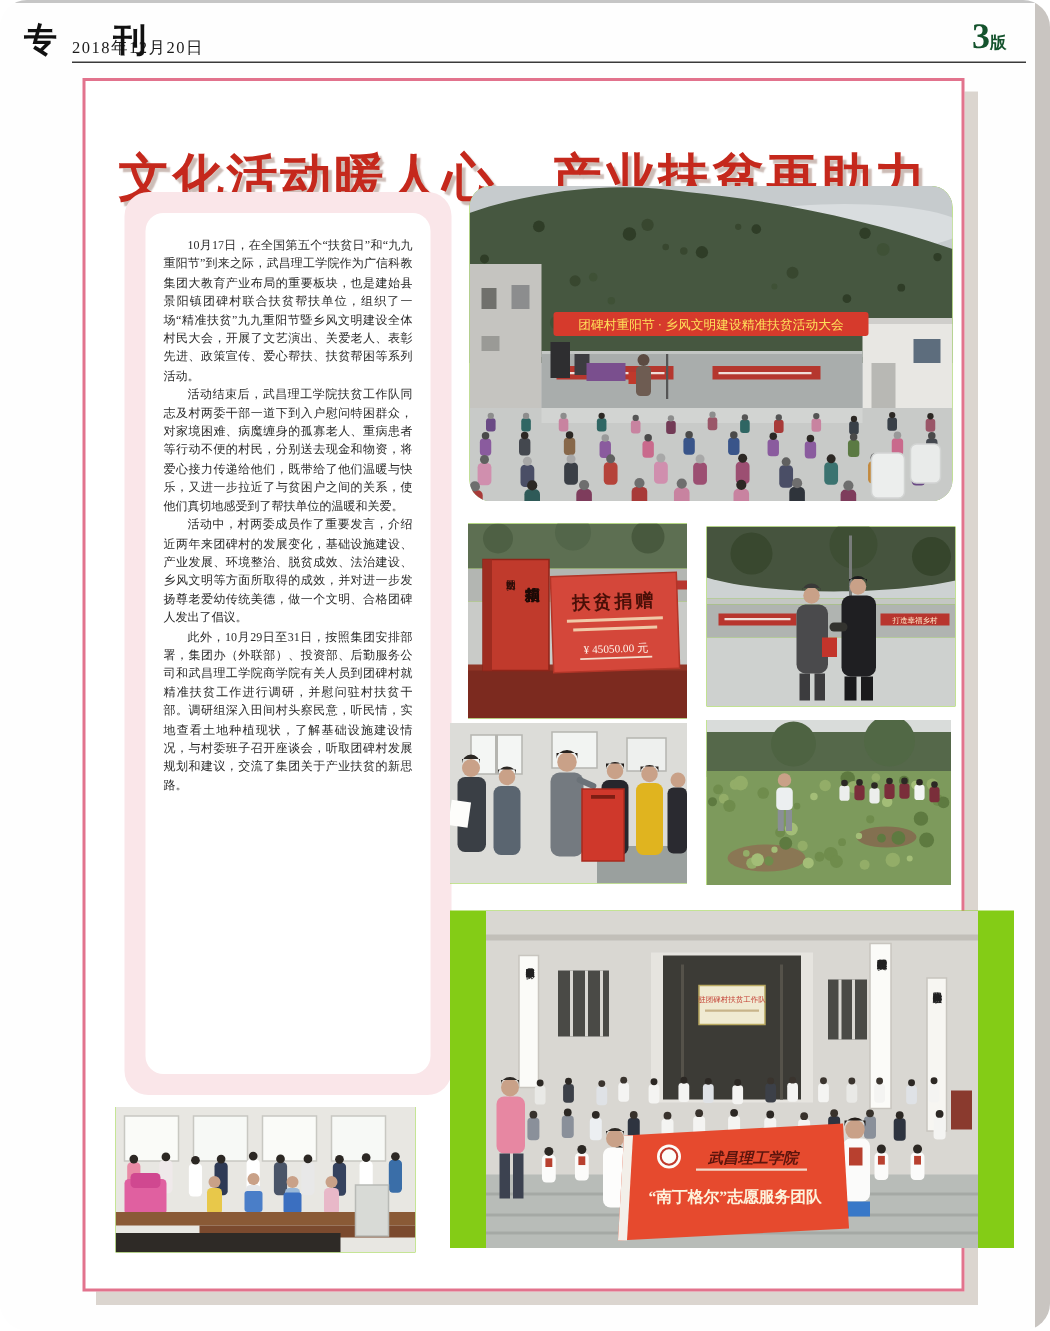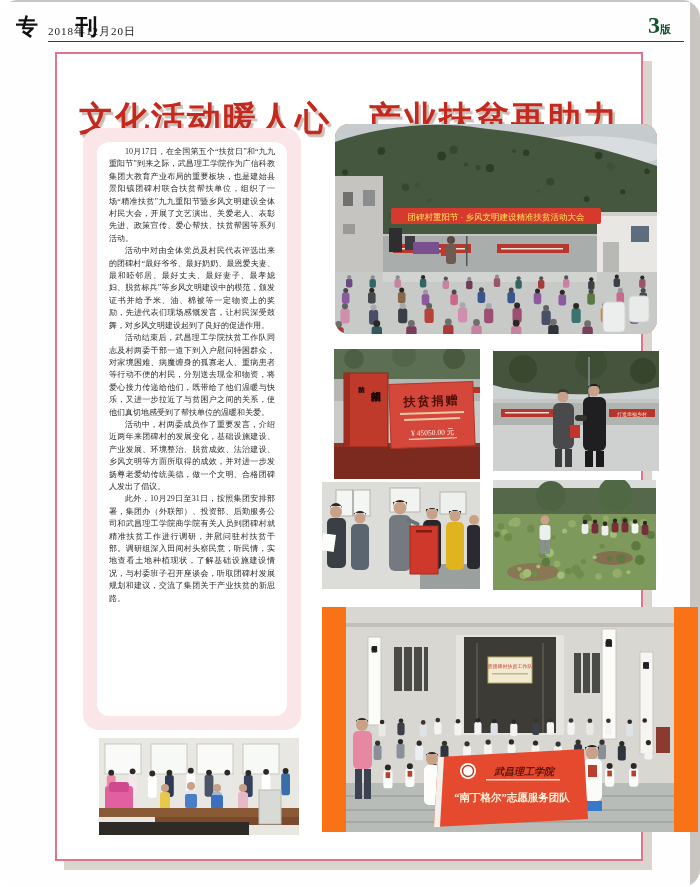--- a/index.html
+++ b/index.html
@@ -13,24 +13,24 @@
              letter-spacing:16px;color:#111;text-indent:16px;}
   .hdr-page{left:648px;top:12px;font-size:24px;font-weight:bold;color:#14532d;}
   .hdr-page small{font-size:11px;font-weight:bold;}
   .hdr-rule{left:48px;top:41px;width:636px;height:1px;background:#3a3a3a;}
   .content-box{left:55px;top:52px;width:584px;height:805px;background:#fff;
                border:2px solid #e2738d;box-shadow:9px 9px 0 0 #dbd5cf;}
   .headline{left:0;top:14px;width:584px;text-align:center;font-size:34px;font-weight:bold;
             color:#c5281c;letter-spacing:2px;text-shadow:2.5px 2.5px 1px #ccbcb6;white-space:nowrap;margin-top:28px;}
   .pink-panel{left:26px;top:74px;width:218px;height:602px;background:#fae6e9;border-radius:16px;}
   .white-panel{position:absolute;left:14px;top:14px;right:14px;bottom:14px;background:#fff;
-               border-radius:12px;padding:4px 12px;overflow:hidden;}
+               border-radius:12px;padding:16px 12px;overflow:hidden;}
   .white-panel p{margin:0;text-indent:2em;font-size:8px;line-height:12.4px;text-align:justify;
                  color:#2a2a2a;}
-  .photo{position:absolute;overflow:hidden;background:#f97316;margin-left:22px;}
+  .photo{position:absolute;overflow:hidden;background:#84cc16;}
   .photo svg{display:block;width:100%;height:100%;}
   .r14{border-radius:14px;}
 </style>
 </head>
 <body>
 
 <div id="stage">
   <div class="abs edge-top"></div>
   <div class="abs edge-right"></div>
 
@@ -38,21 +38,20 @@
   <div class="abs hdr-title">专 刊</div>
   <div class="abs hdr-page"><span>3</span><small>版</small></div>
   <div class="abs hdr-rule"></div>
 
   <div class="abs content-box">
     <div class="abs headline">文化活动暖人心，产业扶贫再助力</div>
 
     <div class="abs pink-panel">
       <div class="white-panel">
         <p>10月17日，在全国第五个“扶贫日”和“九九重阳节”到来之际，武昌理工学院作为广信科教集团大教育产业布局的重要板块，也是建始县景阳镇团碑村联合扶贫帮扶单位，组织了一场“精准扶贫”九九重阳节暨乡风文明建设全体村民大会，开展了文艺演出、关爱老人、表彰先进、政策宣传、爱心帮扶、扶贫帮困等系列活动。</p>
-        <p>活动中对由全体党员及村民代表评选出来的团碑村“最好爷爷、最好奶奶、最恩爱夫妻、最和睦邻居、最好丈夫、最好妻子、最孝媳妇、脱贫标兵”等乡风文明建设中的模范，颁发证书并给予米、油、棉被等一定物资上的奖励，先进代表们现场感慨发言，让村民深受鼓舞，对乡风文明建设起到了良好的促进作用。</p>
         <p>活动结束后，武昌理工学院扶贫工作队同志及村两委干部一道下到入户慰问特困群众，对家境困难、病魔缠身的孤寡老人、重病患者等行动不便的村民，分别送去现金和物资，将爱心接力传递给他们，既带给了他们温暖与快乐，又进一步拉近了与贫困户之间的关系，使他们真切地感受到了帮扶单位的温暖和关爱。</p>
         <p>活动中，村两委成员作了重要发言，介绍近两年来团碑村的发展变化，基础设施建设、产业发展、环境整治、脱贫成效、法治建设、乡风文明等方面所取得的成效，并对进一步发扬尊老爱幼传统美德，做一个文明、合格团碑人发出了倡议。</p>
         <p>此外，10月29日至31日，按照集团安排部署，集团办（外联部）、投资部、后勤服务公司和武昌理工学院商学院有关人员到团碑村就精准扶贫工作进行调研，并慰问驻村扶贫干部。调研组深入田间村头察民意，听民情，实地查看土地种植现状，了解基础设施建设情况，与村委班子召开座谈会，听取团碑村发展规划和建议，交流了集团关于产业扶贫的新思路。</p>
 
       </div>
     </div>
 
     <div class="photo r14" style="left:256px;top:70px;width:322px;height:210px;">
       <svg viewBox="0 0 322 210">
         <rect x="0" y="0" width="322" height="210" fill="#c6cbcd"></rect>

